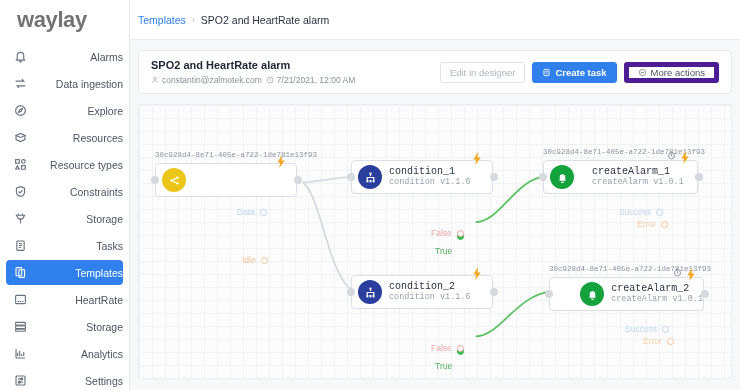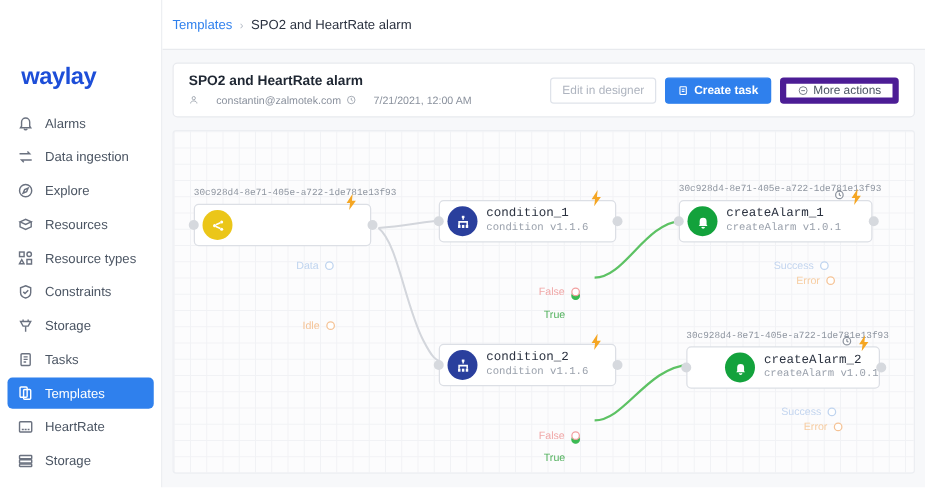--- a/index.html
+++ b/index.html
@@ -16,34 +16,34 @@
     width: 130px; height: 390px;
     background: #ffffff;
     border-right: 1px solid #e8eaee;
     flex: 0 0 130px;
     padding-top: 0;
   }
   .logo {
     height: 40px;
     display: flex; align-items: center;
     padding-left: 17px;
-    font-size: 19px; font-weight: bold;
+    font-size: 22px; font-weight: bold;
     letter-spacing: -0.4px;
-    color: #1d4ed8;
-    margin-top: 42px;
+    color: #737373;
   }
   .nav { padding: 4px 6px 0 6px; }
   .nav-item {
     display: flex; align-items: center;
     height: 25px;
     border-radius: 4px;
     padding-left: 8px;
     margin-bottom: 2px;
     cursor: pointer;
     position: relative;
+    justify-content: space-between;
   }
   .nav-item .nav-label {
     font-size: 10.5px;
     color: #4b5563;
     margin-left: 9px;
     white-space: nowrap;
   }
   .nav-item.active { background: #2f80ed; }
   .nav-item.active .nav-label { color: #ffffff; }
   .nav-item.active svg { stroke: #ffffff; fill: none; }
@@ -72,21 +72,21 @@
   .card {
     background: #ffffff;
     border: 1px solid #e8eaee;
     border-radius: 4px;
     padding: 8px 12px;
     display: flex; align-items: center; justify-content: space-between;
     margin-bottom: 10px;
   }
   .card-title { font-size: 11px; font-weight: bold; color: #1f2733; margin-bottom: 4px; }
   .card-meta { display: flex; align-items: center; font-size: 8.5px; color: #8a919d; gap: 4px; }
-  .card-meta .mi { display: inline-flex; align-items: center; gap: 14px; }
+  .card-meta .mi { display: inline-flex; align-items: center; gap: 3px; }
   .card-meta svg { width: 8px; height: 8px; stroke: #9aa1ac; fill: none; stroke-width: 1.4; }
 
   .actions { display: flex; align-items: center; gap: 7px; }
   .btn {
     height: 21px; border-radius: 3px;
     display: inline-flex; align-items: center; gap: 4px;
     padding: 0 9px;
     font-size: 9.5px; cursor: pointer; white-space: nowrap;
   }
   .btn-ghost { background: #fff; border: 1px solid #dfe3ea; color: #aeb4bf; }
@@ -429,21 +429,21 @@
         <div class="out-label" style="left:296px; top:111px;">
           <span class="lb-true">True</span>
           <span class="dot filled-green"></span>
         </div>
         <div class="out-label" style="left:292px; top:123px;">
           <span class="lb-false">False</span>
           <span class="dot open-red"></span>
         </div>
 
         <div class="uuid" style="left:404px; top:43px;">30c928d4-8e71-405e-a722-1de781e13f93</div>
-        <div class="node" style="left:404px; top:55px; width:155px;">
+        <div class="node" style="left:404px; top:55px; width:155px;gap:11px;">
           <span class="node-ico" style="background:#13a23c;">
             <svg viewBox="0 0 16 16" fill="none" stroke="#ffffff" stroke-width="1.5">
                 <path d="M4.6 10.8V7.3a3.4 3.4 0 016.8 0v3.5l.9 1.2H3.7z" fill="#fff" stroke="none"></path>
                 <path d="M6.7 13.2a1.5 1.5 0 002.6 0" stroke="#fff"></path>
               </svg>
           </span>
           <span class="node-txt">
             <span class="node-name" style="display:block">createAlarm_1</span>
             <span class="node-ver" style="display:block">createAlarm v1.0.1</span>
           </span>

